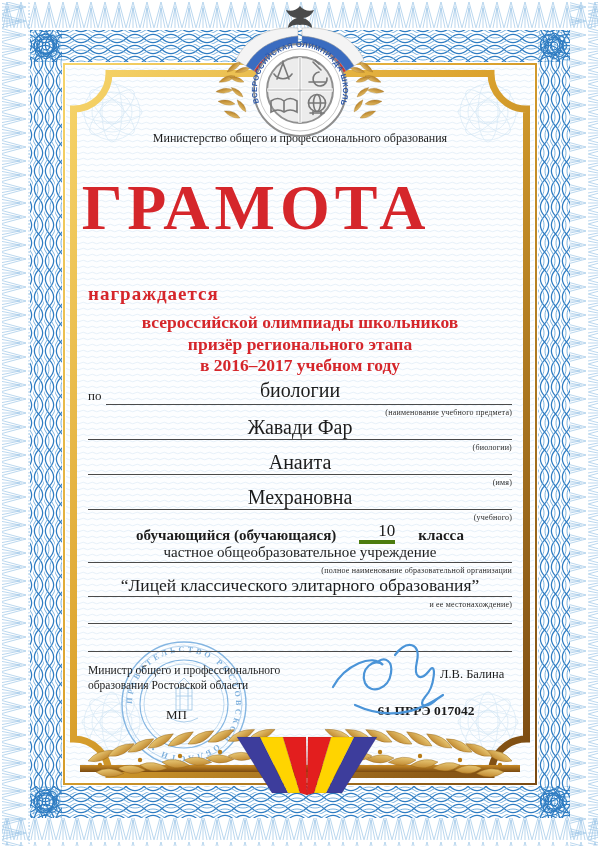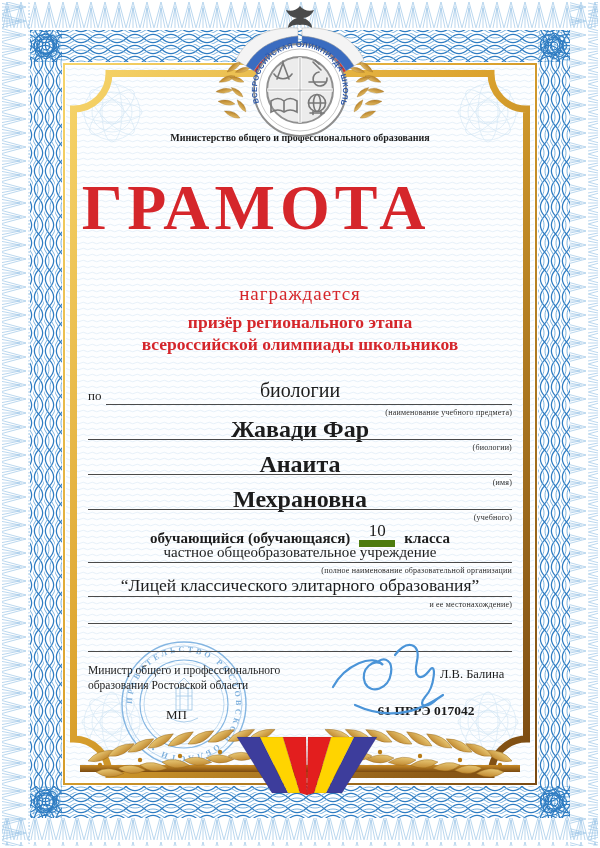--- a/index.html
+++ b/index.html
@@ -1,43 +1,43 @@
 <!DOCTYPE html>
 <html><head>
 <meta charset="utf-8">
 <style>
   html,body{margin:0;padding:0}
   body{width:600px;height:848px;position:relative;overflow:hidden;background:#fff;
        font-family:"Liberation Serif","DejaVu Serif",serif;color:#1c1c1c}
   .abs{position:absolute}
   svg{display:block}
   
-  .ministry{left:88px;width:424px;top:131px;text-align:center;font-weight:bold;
-            font-size:10px;line-height:14.5px;z-index:6}
+  .ministry{left:88px;width:424px;top:131px;text-align:center;font-weight:normal;
+            font-size:12px;line-height:14.5px;z-index:6}
   .title{left:0;width:512px;top:176px;text-align:center;color:#d5262b;font-weight:bold;
          font-size:64px;letter-spacing:5px;line-height:1;z-index:3;
          text-shadow:1px 1px 0 rgba(255,255,255,.35)}
-  .award-label{left:88px;width:424px;top:283px;text-align:center;color:#d5262b;
-               font-weight:normal;font-size:19px;letter-spacing:1px;z-index:3}
+  .award-label{left:88px;width:424px;top:283px;color:#d5262b;
+               font-weight:bold;font-size:19px;letter-spacing:1px;z-index:3}
   .award-lines{left:88px;width:424px;top:312px;text-align:center;color:#d5262b;
                font-weight:bold;font-size:17.5px;line-height:21.5px;z-index:3}
   .fval{left:88px;width:424px;text-align:center;z-index:3}
   .fline{left:88px;width:424px;border-bottom:1px solid #4a4a4a;height:0;z-index:3}
   .fcap{left:88px;width:424px;text-align:right;font-size:8px;color:#2a2a2a;
         letter-spacing:.2px;z-index:3}
   .po{left:88px;top:388px;font-size:13px;z-index:3}
   .v20{font-size:20px}
-  .v20b{font-size:24px;font-weight:bold}
+  .v20b{font-size:20px;font-weight:normal}
   .v15{font-size:15px}
   .v17{font-size:17.5px}
   .student{left:88px;width:424px;top:521px;display:flex;justify-content:center;
-           align-items:flex-end;gap:9px;z-index:3}
+           align-items:flex-end;gap:23px;z-index:3}
   .student .b{font-weight:bold;font-size:15px}
-  .student .grade{display:inline-block;width:36px;text-align:center;font-size:17px;
-                  border-bottom:7px solid #4d7c0f;line-height:19px}
+  .student .grade{display:inline-block;width:36px;text-align:right;font-size:17px;
+                  border-bottom:4px solid #4d7c0f;line-height:19px}
   .minister{left:88px;top:663px;width:220px;font-size:11.5px;line-height:15px;z-index:3}
   .mp{left:166px;top:707px;font-size:13px;z-index:3}
   .signer{left:440px;top:667px;width:80px;font-size:12.5px;z-index:3}
   .number{left:372px;top:703px;width:108px;text-align:center;font-weight:bold;
           font-size:13.5px;z-index:3}
   .z1{z-index:1}.z2{z-index:2}.z4{z-index:4}.z5{z-index:5}.z6{z-index:6}
 </style>
 </head>
 <body>
 
@@ -146,22 +146,23 @@
 </svg>
 
 <div class="abs ministry">
   <div>Министерство общего и профессионального образования</div>
 </div>
 
 <div class="abs title">ГРАМОТА</div>
 
 <div class="abs award-label">награждается</div>
 <div class="abs award-lines">
+  <div>всероссийской олимпиады школьников</div>
   <div>призёр регионального этапа</div>
-  <div>всероссийской олимпиады школьников</div>
+  <div>в 2016–2017 учебном году</div>
 </div>
 
 <span class="abs po">по</span>
 <div class="abs fval v20" style="top:379px">биологии</div>
 <div class="abs fline" style="top:404px;left:106px;width:406px"></div>
 <div class="abs fcap" style="top:408px">(наименование учебного предмета)</div>
 
 <div class="abs fval v20b" style="top:416px">Жавади Фар</div>
 <div class="abs fline" style="top:439px"></div>
 <div class="abs fcap" style="top:443px">(биологии)</div>

